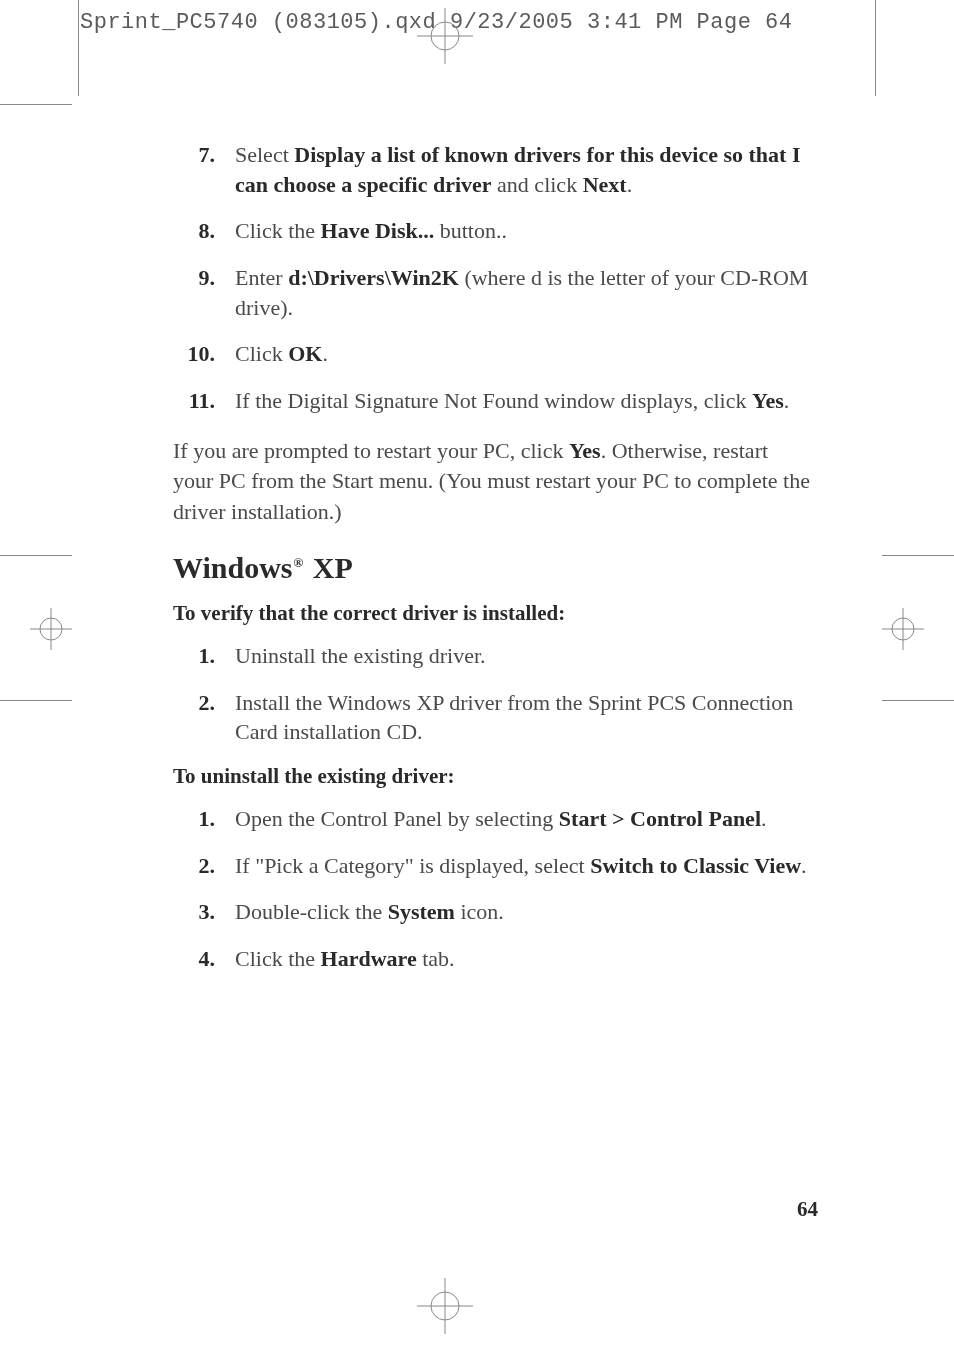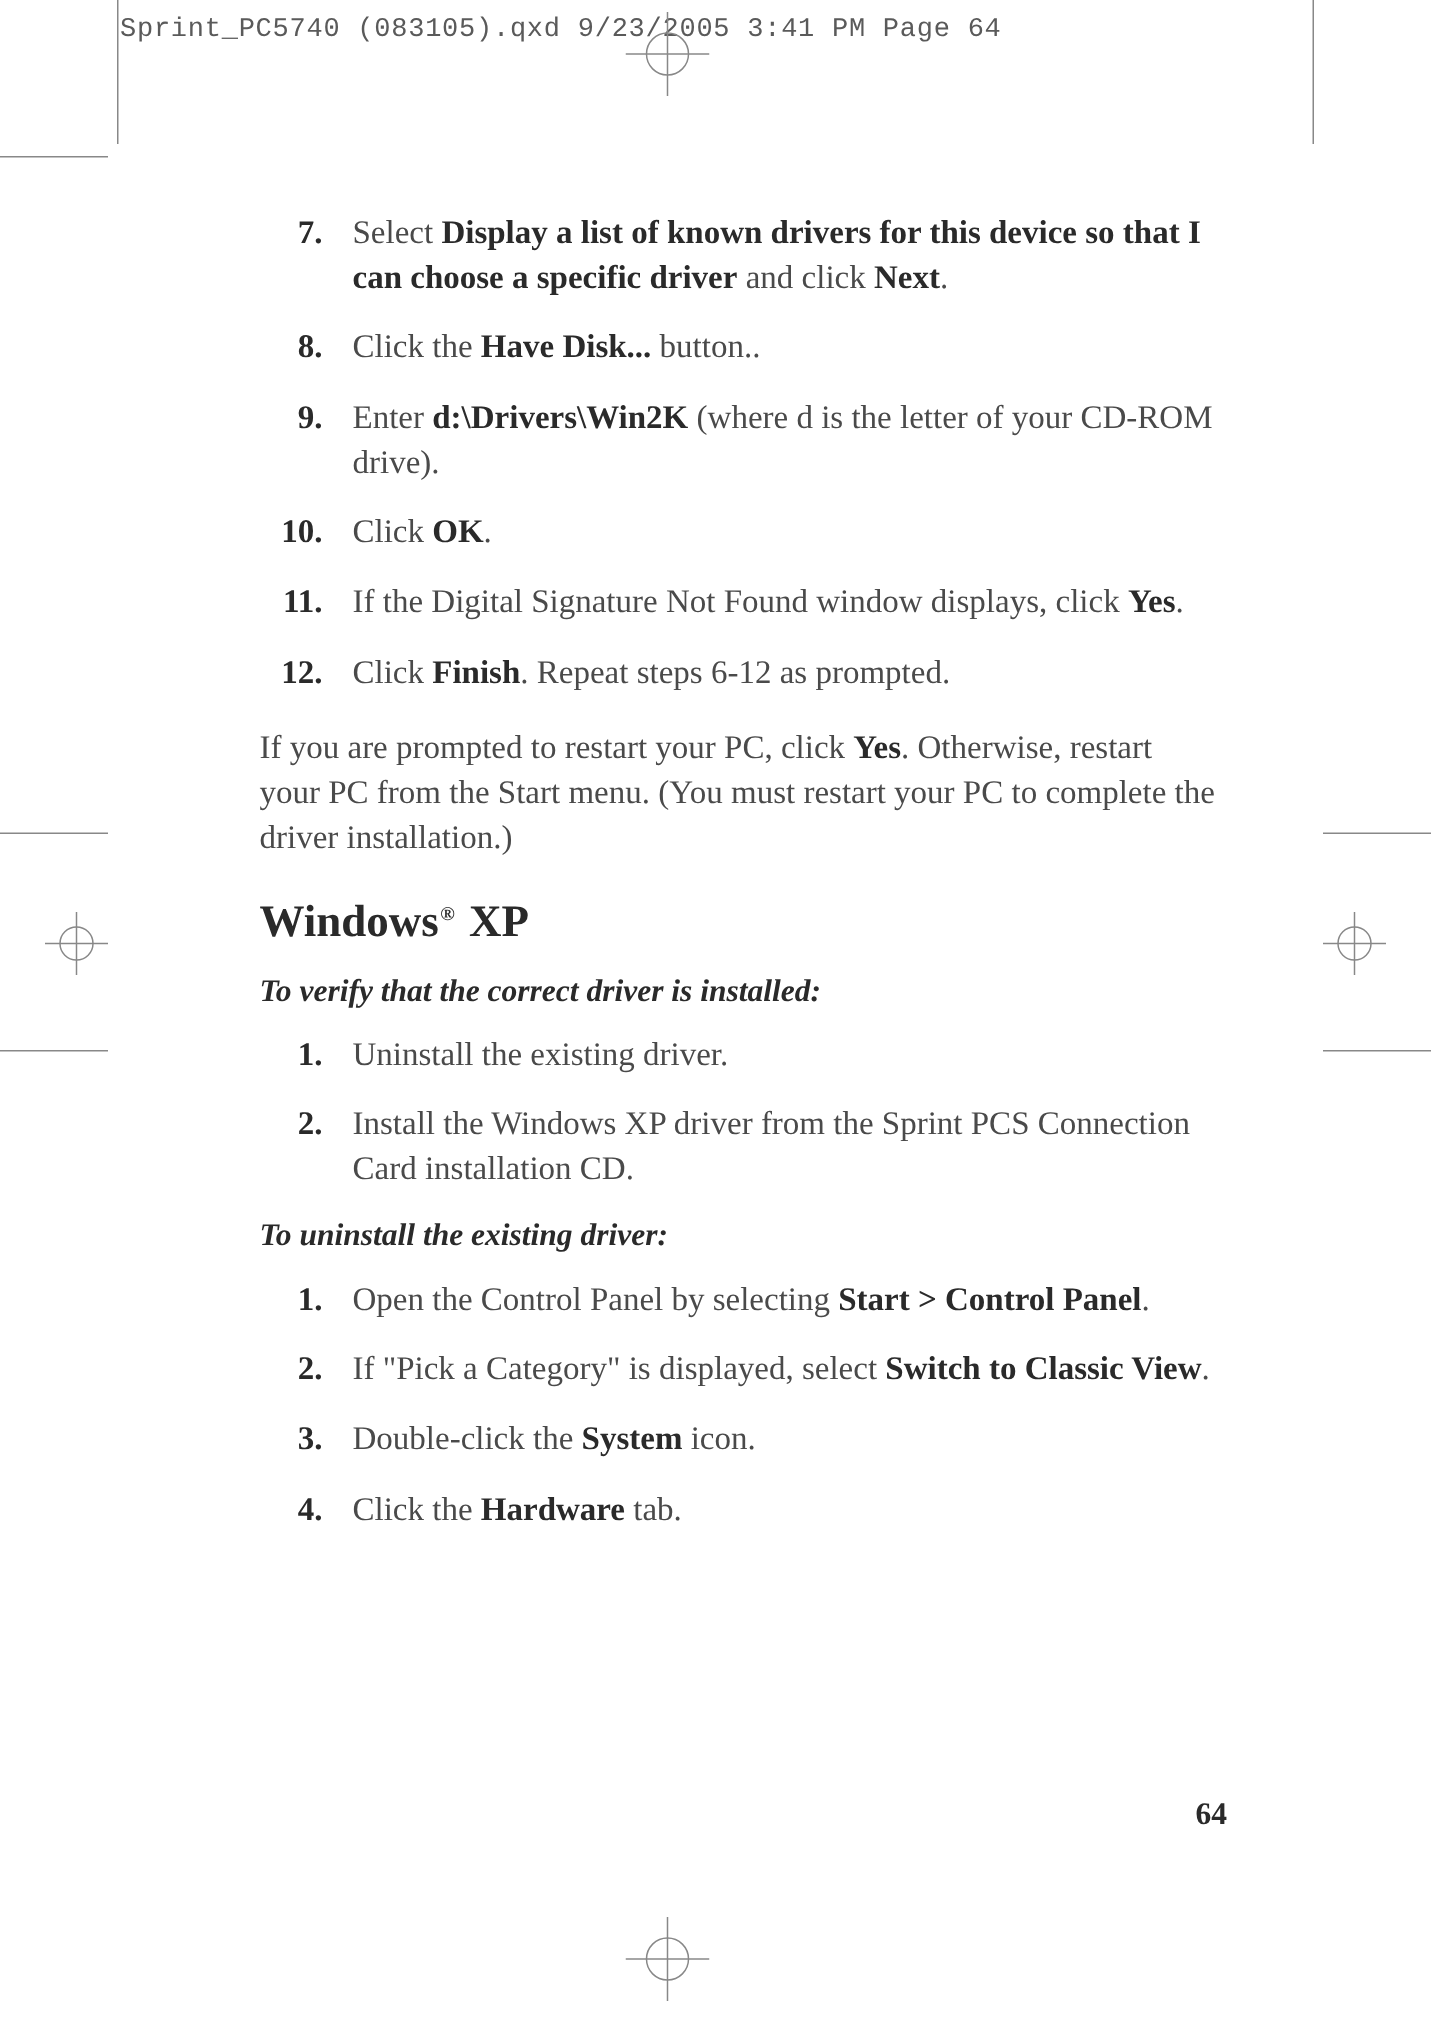--- a/index.html
+++ b/index.html
@@ -9,21 +9,21 @@
       position: relative;
       background: #fff;
       font-family: Georgia, 'Times New Roman', serif;
       color: #3a3a3a;
     }
     .crop-header {
       position: absolute;
       top: 10px;
       left: 80px;
       font-family: 'Courier New', monospace;
-      font-size: 18px;
+      font-size: 22px;
       color: #5a5a5a;
       letter-spacing: 0.5px;
     }
     .crop-mark-top-left-h { position: absolute; top: 104px; left: 0; width: 72px; height: 1px; background: #888; }
     .crop-mark-top-left-v { position: absolute; top: 0; left: 78px; width: 1px; height: 96px; background: #888; }
     .crop-mark-top { 
       position: absolute; top: 8px; left: 417px; width: 56px; height: 56px;
     }
     .crop-mark-top svg { width: 100%; height: 100%; }
     .crop-reg-left {
@@ -90,21 +90,20 @@
       vertical-align: super;
       margin-left: 1px;
       margin-right: 2px;
     }
     .sub-heading {
       font-size: 21px;
       font-weight: bold;
       color: #2a2a2a;
       margin-bottom: 15px;
       margin-top: 6px;
-      font-style: italic;
     }
 
     .footer {
       position: absolute;
       bottom: 127px;
       left: 128px;
       width: 690px;
       display: flex;
       justify-content: flex-end;
       font-size: 21px;
@@ -154,21 +153,20 @@
     </svg>
 </div>
 
 <div class="page-content">
   <ol class="numbered" id="list-a">
       <li><span class="num">7.</span>Select <span class="bold">Display a list of known drivers for this device so that I can choose a specific driver</span> and click <span class="bold">Next</span>.</li>
       <li><span class="num">8.</span>Click the <span class="bold">Have Disk...</span> button..</li>
       <li><span class="num">9.</span>Enter <span class="bold">d:\Drivers\Win2K</span> (where d is the letter of your CD-ROM drive).</li>
       <li><span class="num">10.</span>Click <span class="bold">OK</span>.</li>
       <li><span class="num">11.</span>If the Digital Signature Not Found window displays, click <span class="bold">Yes</span>.</li>
-      <li><span class="num">12.</span>Click <span class="bold">Finish</span>. Repeat steps 6-12 as prompted.</li>
     </ol>
   <p class="para" id="para1">If you are prompted to restart your PC, click <span class="bold">Yes</span>. Otherwise, restart your PC from the Start menu. (You must restart your PC to complete the driver installation.)</p>
   <h2 class="section-heading">
     <span>Windows</span><sup>®</sup><span> XP</span>
   </h2>
   <p class="sub-heading">To verify that the correct driver is installed:</p>
   <ol class="numbered" id="list-b">
       <li><span class="num">1.</span>Uninstall the existing driver.</li>
       <li><span class="num">2.</span>Install the Windows XP driver from the Sprint PCS Connection Card installation CD.</li>
     </ol>

